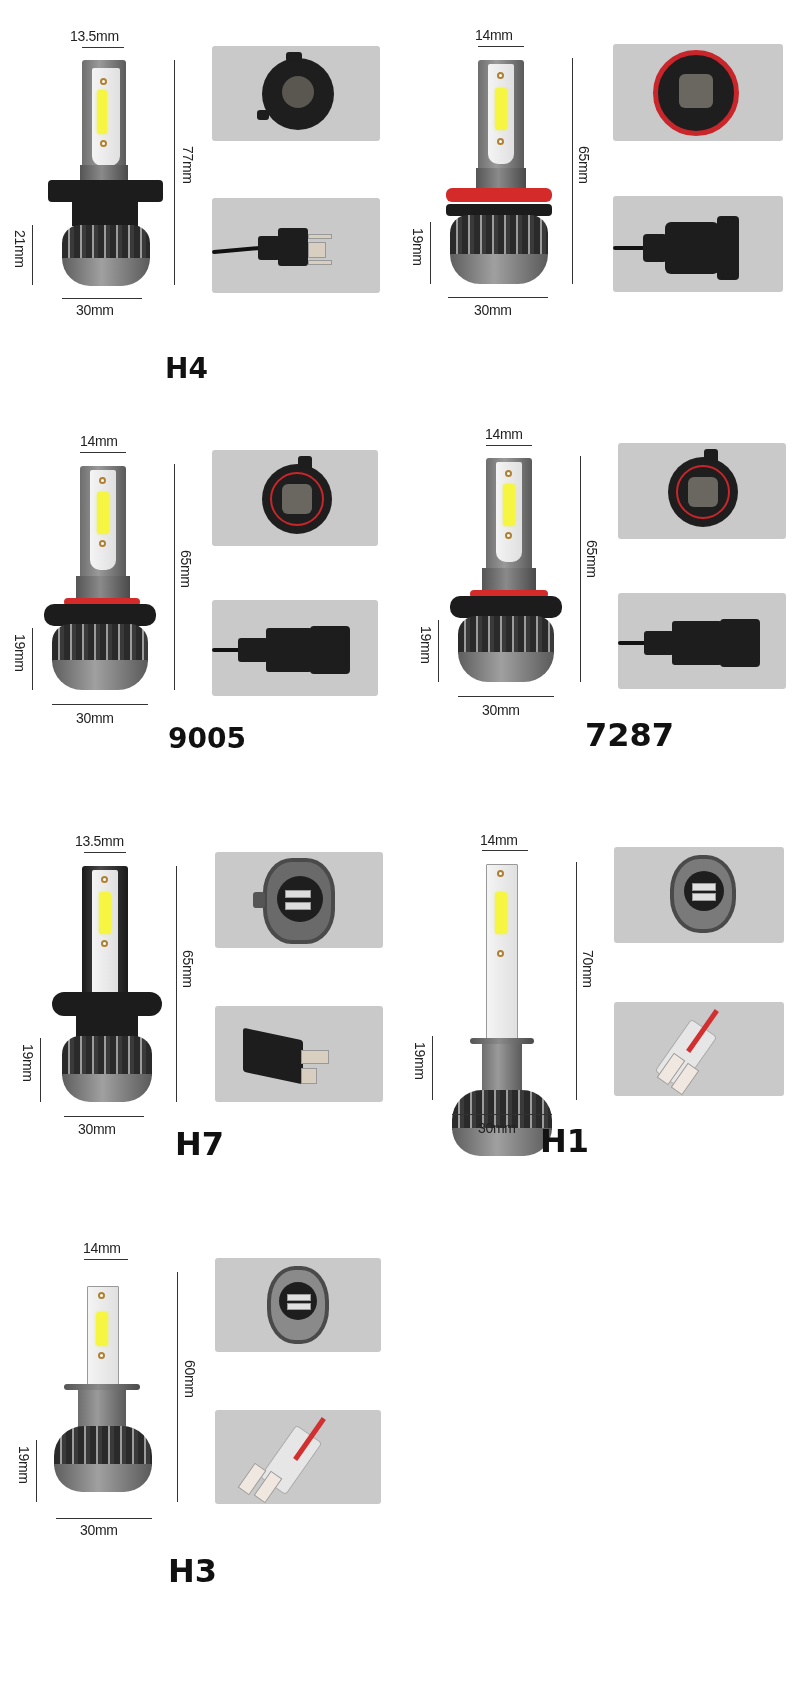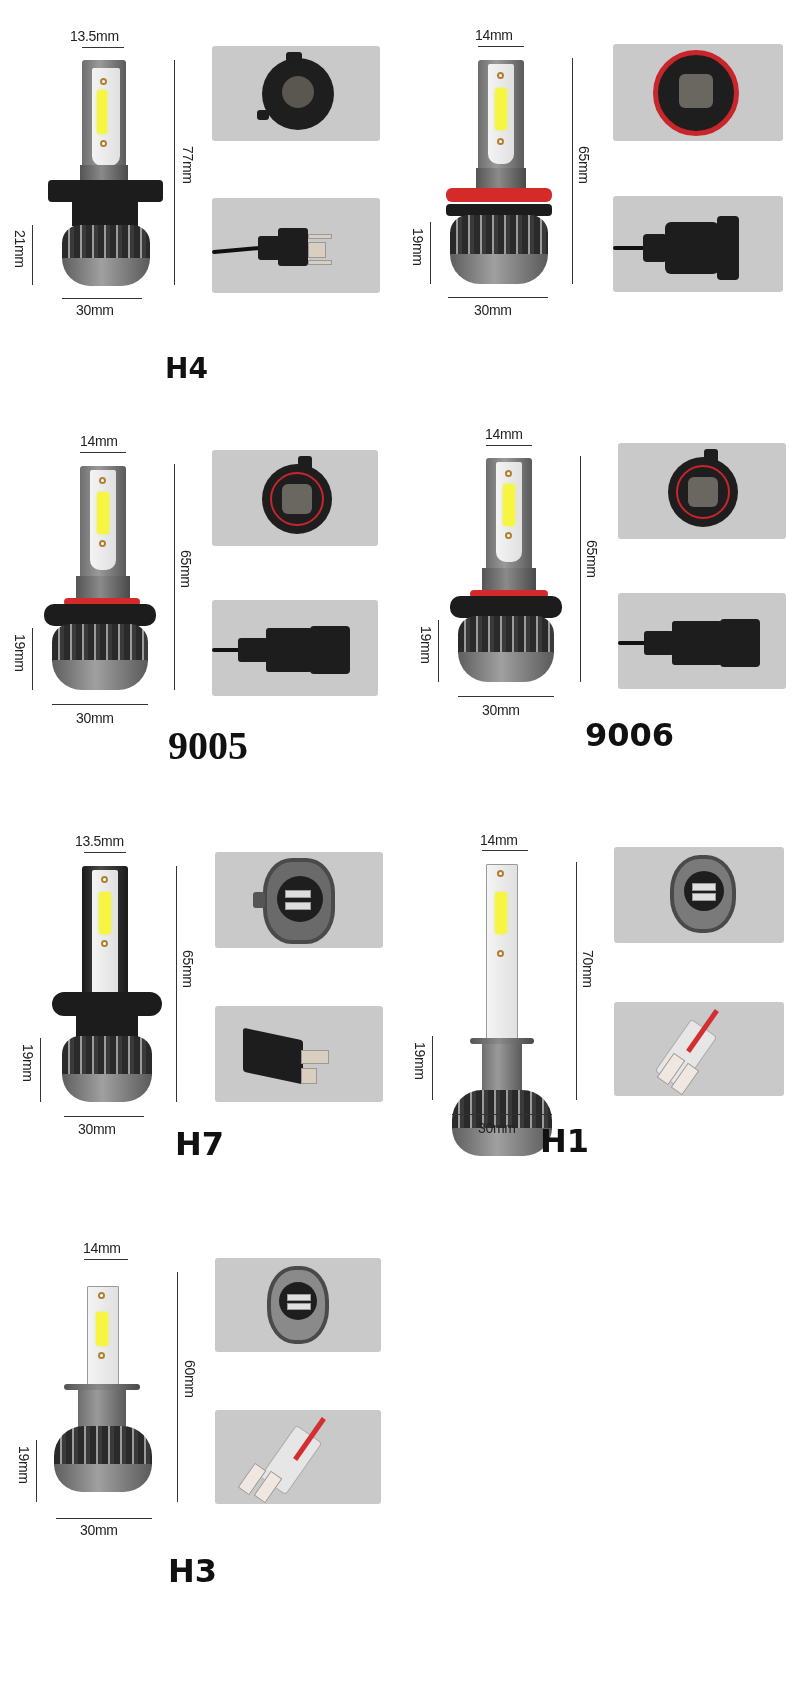--- a/index.html
+++ b/index.html
@@ -136,21 +136,21 @@
     <div class="plug" style="left:86px;top:6px;width:14px;height:14px;"></div>
     <div class="socket red" style="left:58px;top:22px;width:54px;height:54px;background:transparent;border-width:2px;"></div>
     <div class="inner" style="left:70px;top:34px;width:30px;height:30px;border-radius:6px;background:#6a6660;"></div>
   </div>
   <div class="panel" style="left:212px;top:200px;width:166px;height:96px;">
     <div class="wire" style="left:0;top:48px;width:30px;"></div>
     <div class="plug" style="left:26px;top:38px;width:30px;height:24px;"></div>
     <div class="plug" style="left:54px;top:28px;width:46px;height:44px;"></div>
     <div class="plug" style="left:98px;top:26px;width:40px;height:48px;border-radius:4px;"></div>
   </div>
-  <span class="model" style="left:168px;top:322px;font-size:40px;font-family:Liberation Serif, serif;">9005</span>
+  <span class="model" style="left:168px;top:322px;font-size:28px;">9005</span>
 </div>
 
 <div class="abs" style="left:400px;top:400px;width:400px;height:400px;">
   <span class="dim" style="left:85px;top:26px;">14mm</span>
   <div class="hline" style="left:86px;top:45px;width:46px;"></div>
   <div>
     <div class="stem" style="left:86px;top:58px;width:46px;height:110px;"></div>
     <div class="board" style="left:96px;top:62px;width:26px;height:100px;"></div>
     <div class="chip" style="left:103px;top:84px;width:12px;height:42px;"></div>
     <div class="dot" style="left:105px;top:70px;"></div>
@@ -173,21 +173,21 @@
     <div class="plug" style="left:86px;top:6px;width:14px;height:14px;"></div>
     <div class="socket red" style="left:58px;top:22px;width:54px;height:54px;background:transparent;border-width:2px;"></div>
     <div class="inner" style="left:70px;top:34px;width:30px;height:30px;border-radius:6px;background:#6a6660;"></div>
   </div>
   <div class="panel" style="left:218px;top:193px;width:168px;height:96px;">
     <div class="wire" style="left:0;top:48px;width:30px;"></div>
     <div class="plug" style="left:26px;top:38px;width:30px;height:24px;"></div>
     <div class="plug" style="left:54px;top:28px;width:50px;height:44px;"></div>
     <div class="plug" style="left:102px;top:26px;width:40px;height:48px;border-radius:4px;"></div>
   </div>
-  <span class="model" style="left:185px;top:316px;font-size:32px;">9006</span>
+  <span class="model" style="left:185px;top:316px;font-size:32px;">7287</span>
 </div>
 
 <div class="abs" style="left:0;top:800px;width:400px;height:400px;">
   <span class="dim" style="left:75px;top:33px;">13.5mm</span>
   <div class="hline" style="left:84px;top:52px;width:42px;"></div>
   <div>
     <div class="stem" style="left:82px;top:66px;width:46px;height:195px;background:linear-gradient(90deg,#1a1a1a,#4a4a4a 40%,#1a1a1a);"></div>
     <div class="board" style="left:92px;top:70px;width:26px;height:190px;border-radius:2px;"></div>
     <div class="chip" style="left:99px;top:92px;width:12px;height:42px;"></div>
     <div class="dot" style="left:101px;top:76px;"></div>

